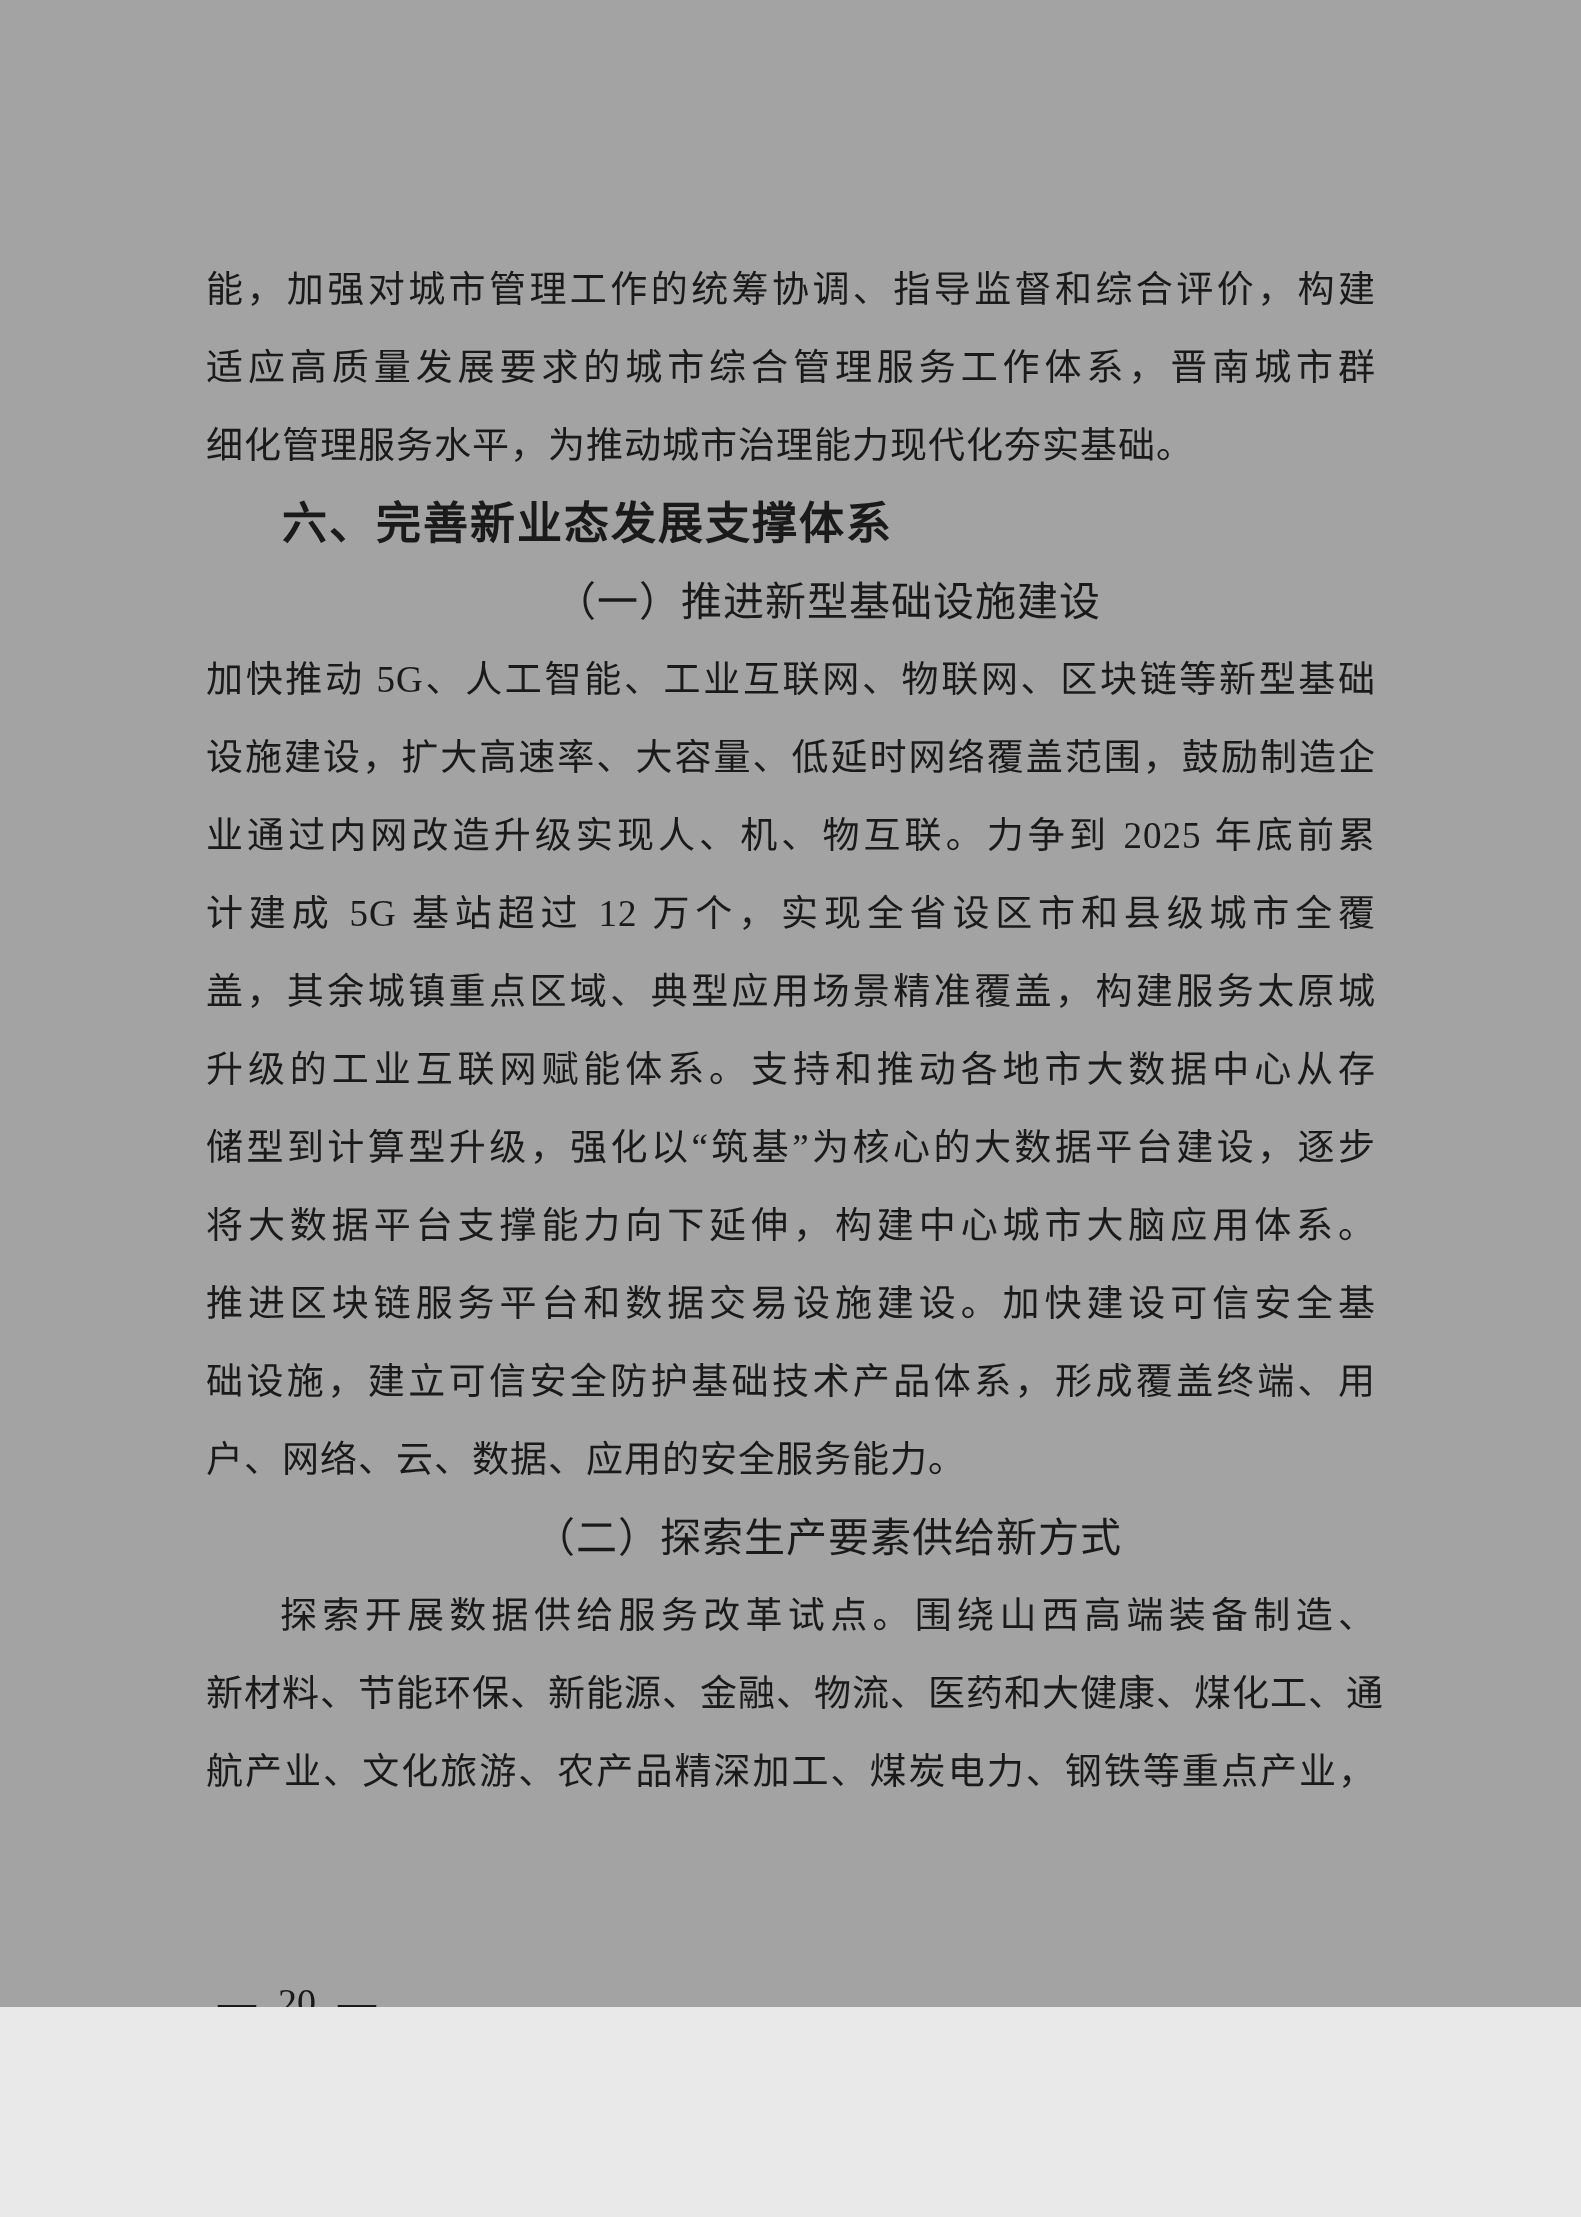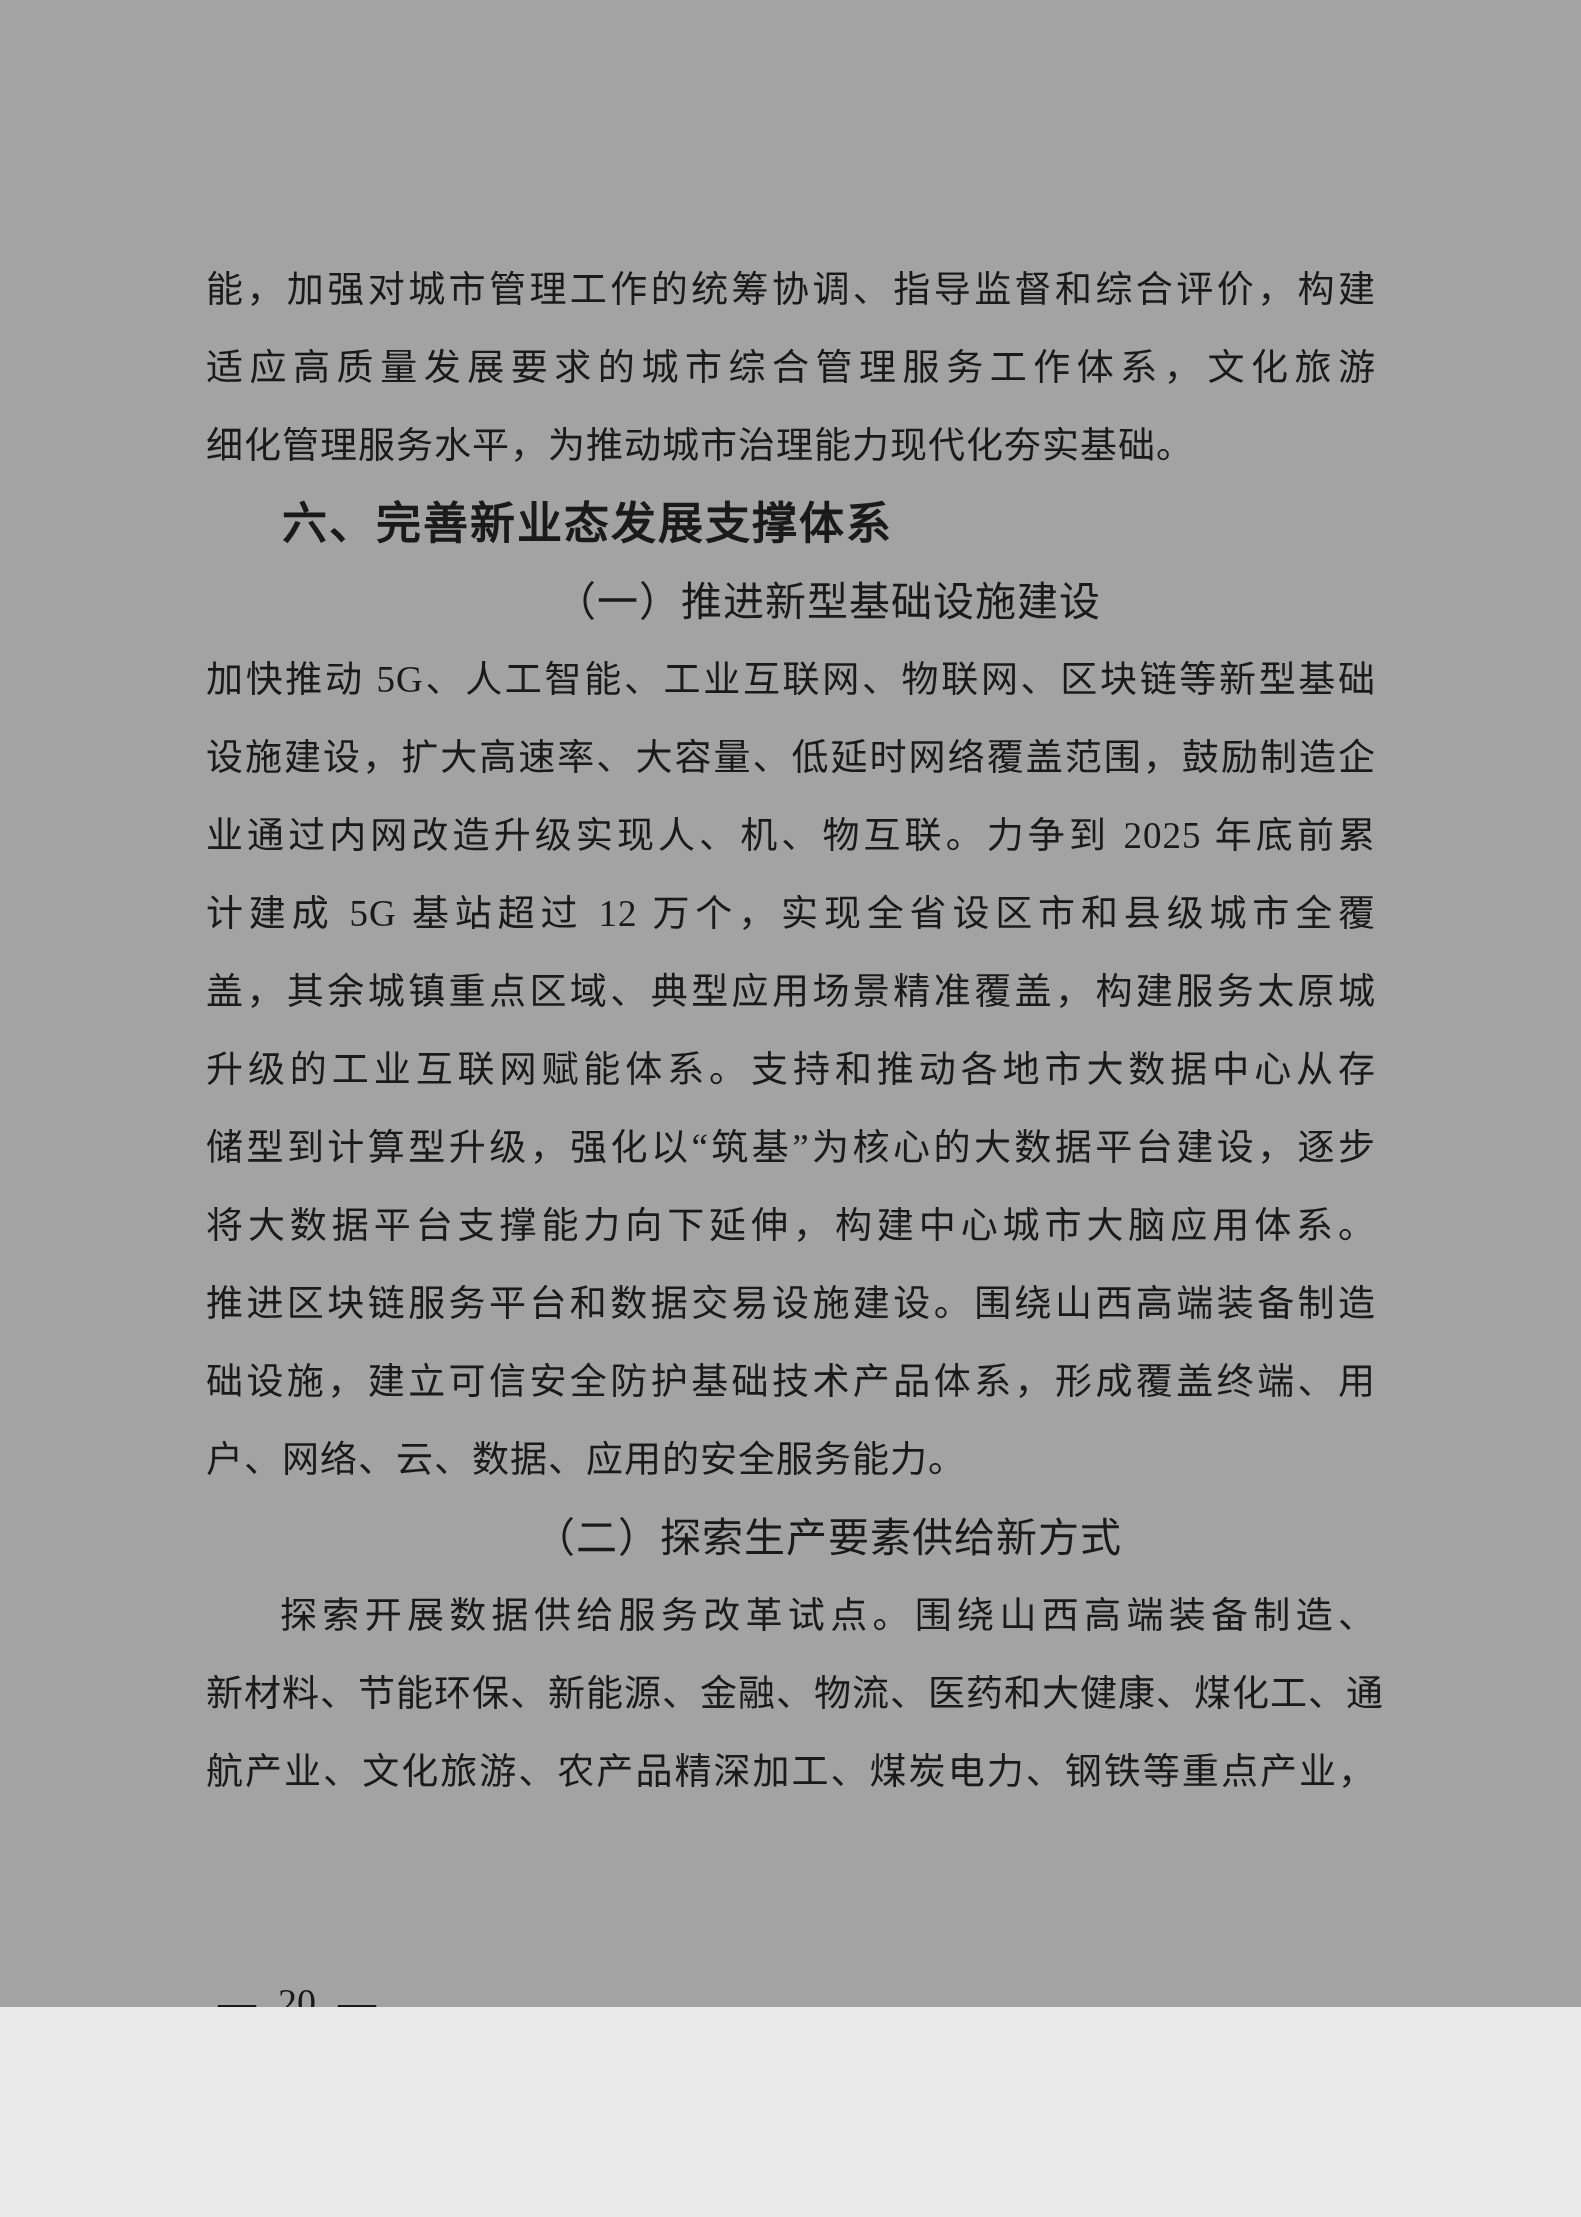--- a/index.html
+++ b/index.html
@@ -78,36 +78,36 @@
     margin: 0 22px;
   }
 </style>
 </head>
 <body>
 
 <div class="page">
   <main class="text-block">
 
     <div class="line stretch">能，加强对城市管理工作的统筹协调、指导监督和综合评价，构建</div>
-    <div class="line stretch">适应高质量发展要求的城市综合管理服务工作体系，文化旅游</div>
+    <div class="line stretch">适应高质量发展要求的城市综合管理服务工作体系，晋南城市群</div>
     <div class="line plain">细化管理服务水平，为推动城市治理能力现代化夯实基础。</div>
 
     <h2 class="section-heading">六、完善新业态发展支撑体系</h2>
 
     <h3 class="subsection-heading">（一）推进新型基础设施建设</h3>
 
     <div class="line stretch">加快推动 5G、人工智能、工业互联网、物联网、区块链等新型基础</div>
     <div class="line stretch">设施建设，扩大高速率、大容量、低延时网络覆盖范围，鼓励制造企</div>
     <div class="line stretch">业通过内网改造升级实现人、机、物互联。力争到 2025 年底前累</div>
     <div class="line stretch">计建成 5G 基站超过 12 万个，实现全省设区市和县级城市全覆</div>
     <div class="line stretch">盖，其余城镇重点区域、典型应用场景精准覆盖，构建服务太原城</div>
     <div class="line stretch">升级的工业互联网赋能体系。支持和推动各地市大数据中心从存</div>
     <div class="line stretch">储型到计算型升级，强化以“筑基”为核心的大数据平台建设，逐步</div>
     <div class="line stretch">将大数据平台支撑能力向下延伸，构建中心城市大脑应用体系。</div>
-    <div class="line stretch">推进区块链服务平台和数据交易设施建设。围绕山西高端装备制造</div>
+    <div class="line stretch">推进区块链服务平台和数据交易设施建设。加快建设可信安全基</div>
     <div class="line stretch">础设施，建立可信安全防护基础技术产品体系，形成覆盖终端、用</div>
     <div class="line plain">户、网络、云、数据、应用的安全服务能力。</div>
 
     <h3 class="subsection-heading">（二）探索生产要素供给新方式</h3>
 
     <div class="line stretch indent">探索开展数据供给服务改革试点。围绕山西高端装备制造、</div>
     <div class="line stretch">新材料、节能环保、新能源、金融、物流、医药和大健康、煤化工、通</div>
     <div class="line stretch">航产业、文化旅游、农产品精深加工、煤炭电力、钢铁等重点产业，</div>
 
   </main>

